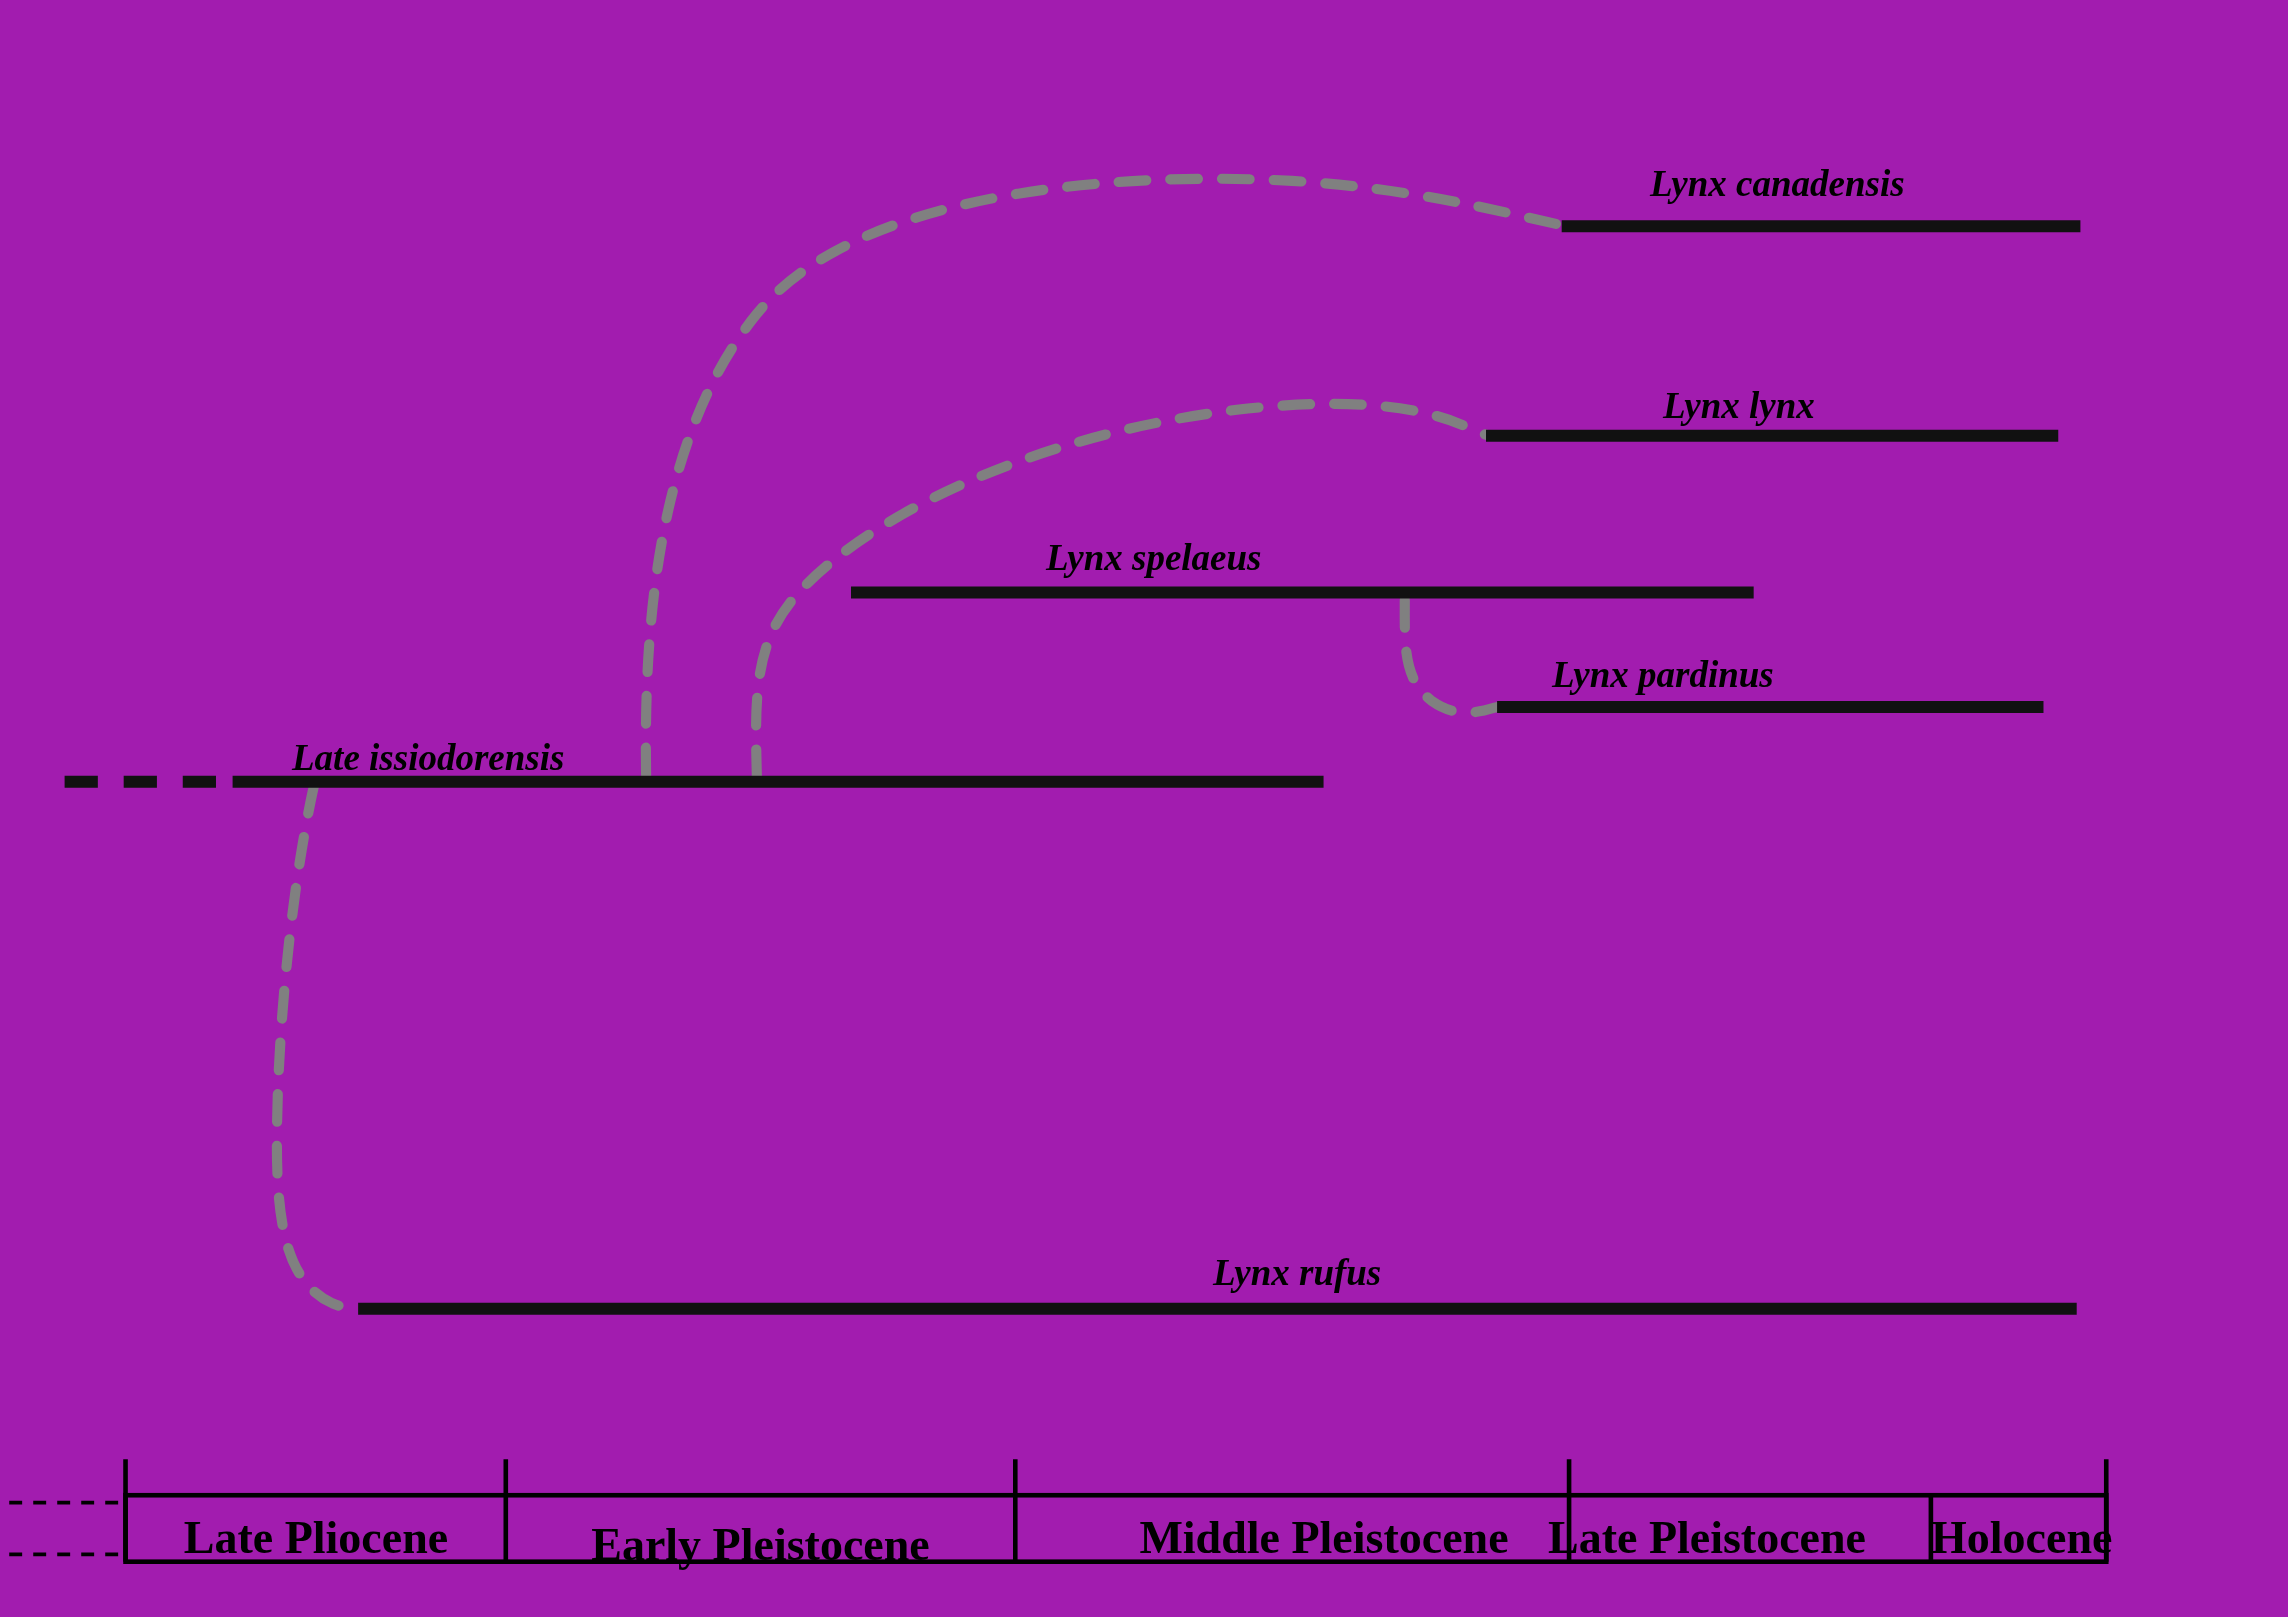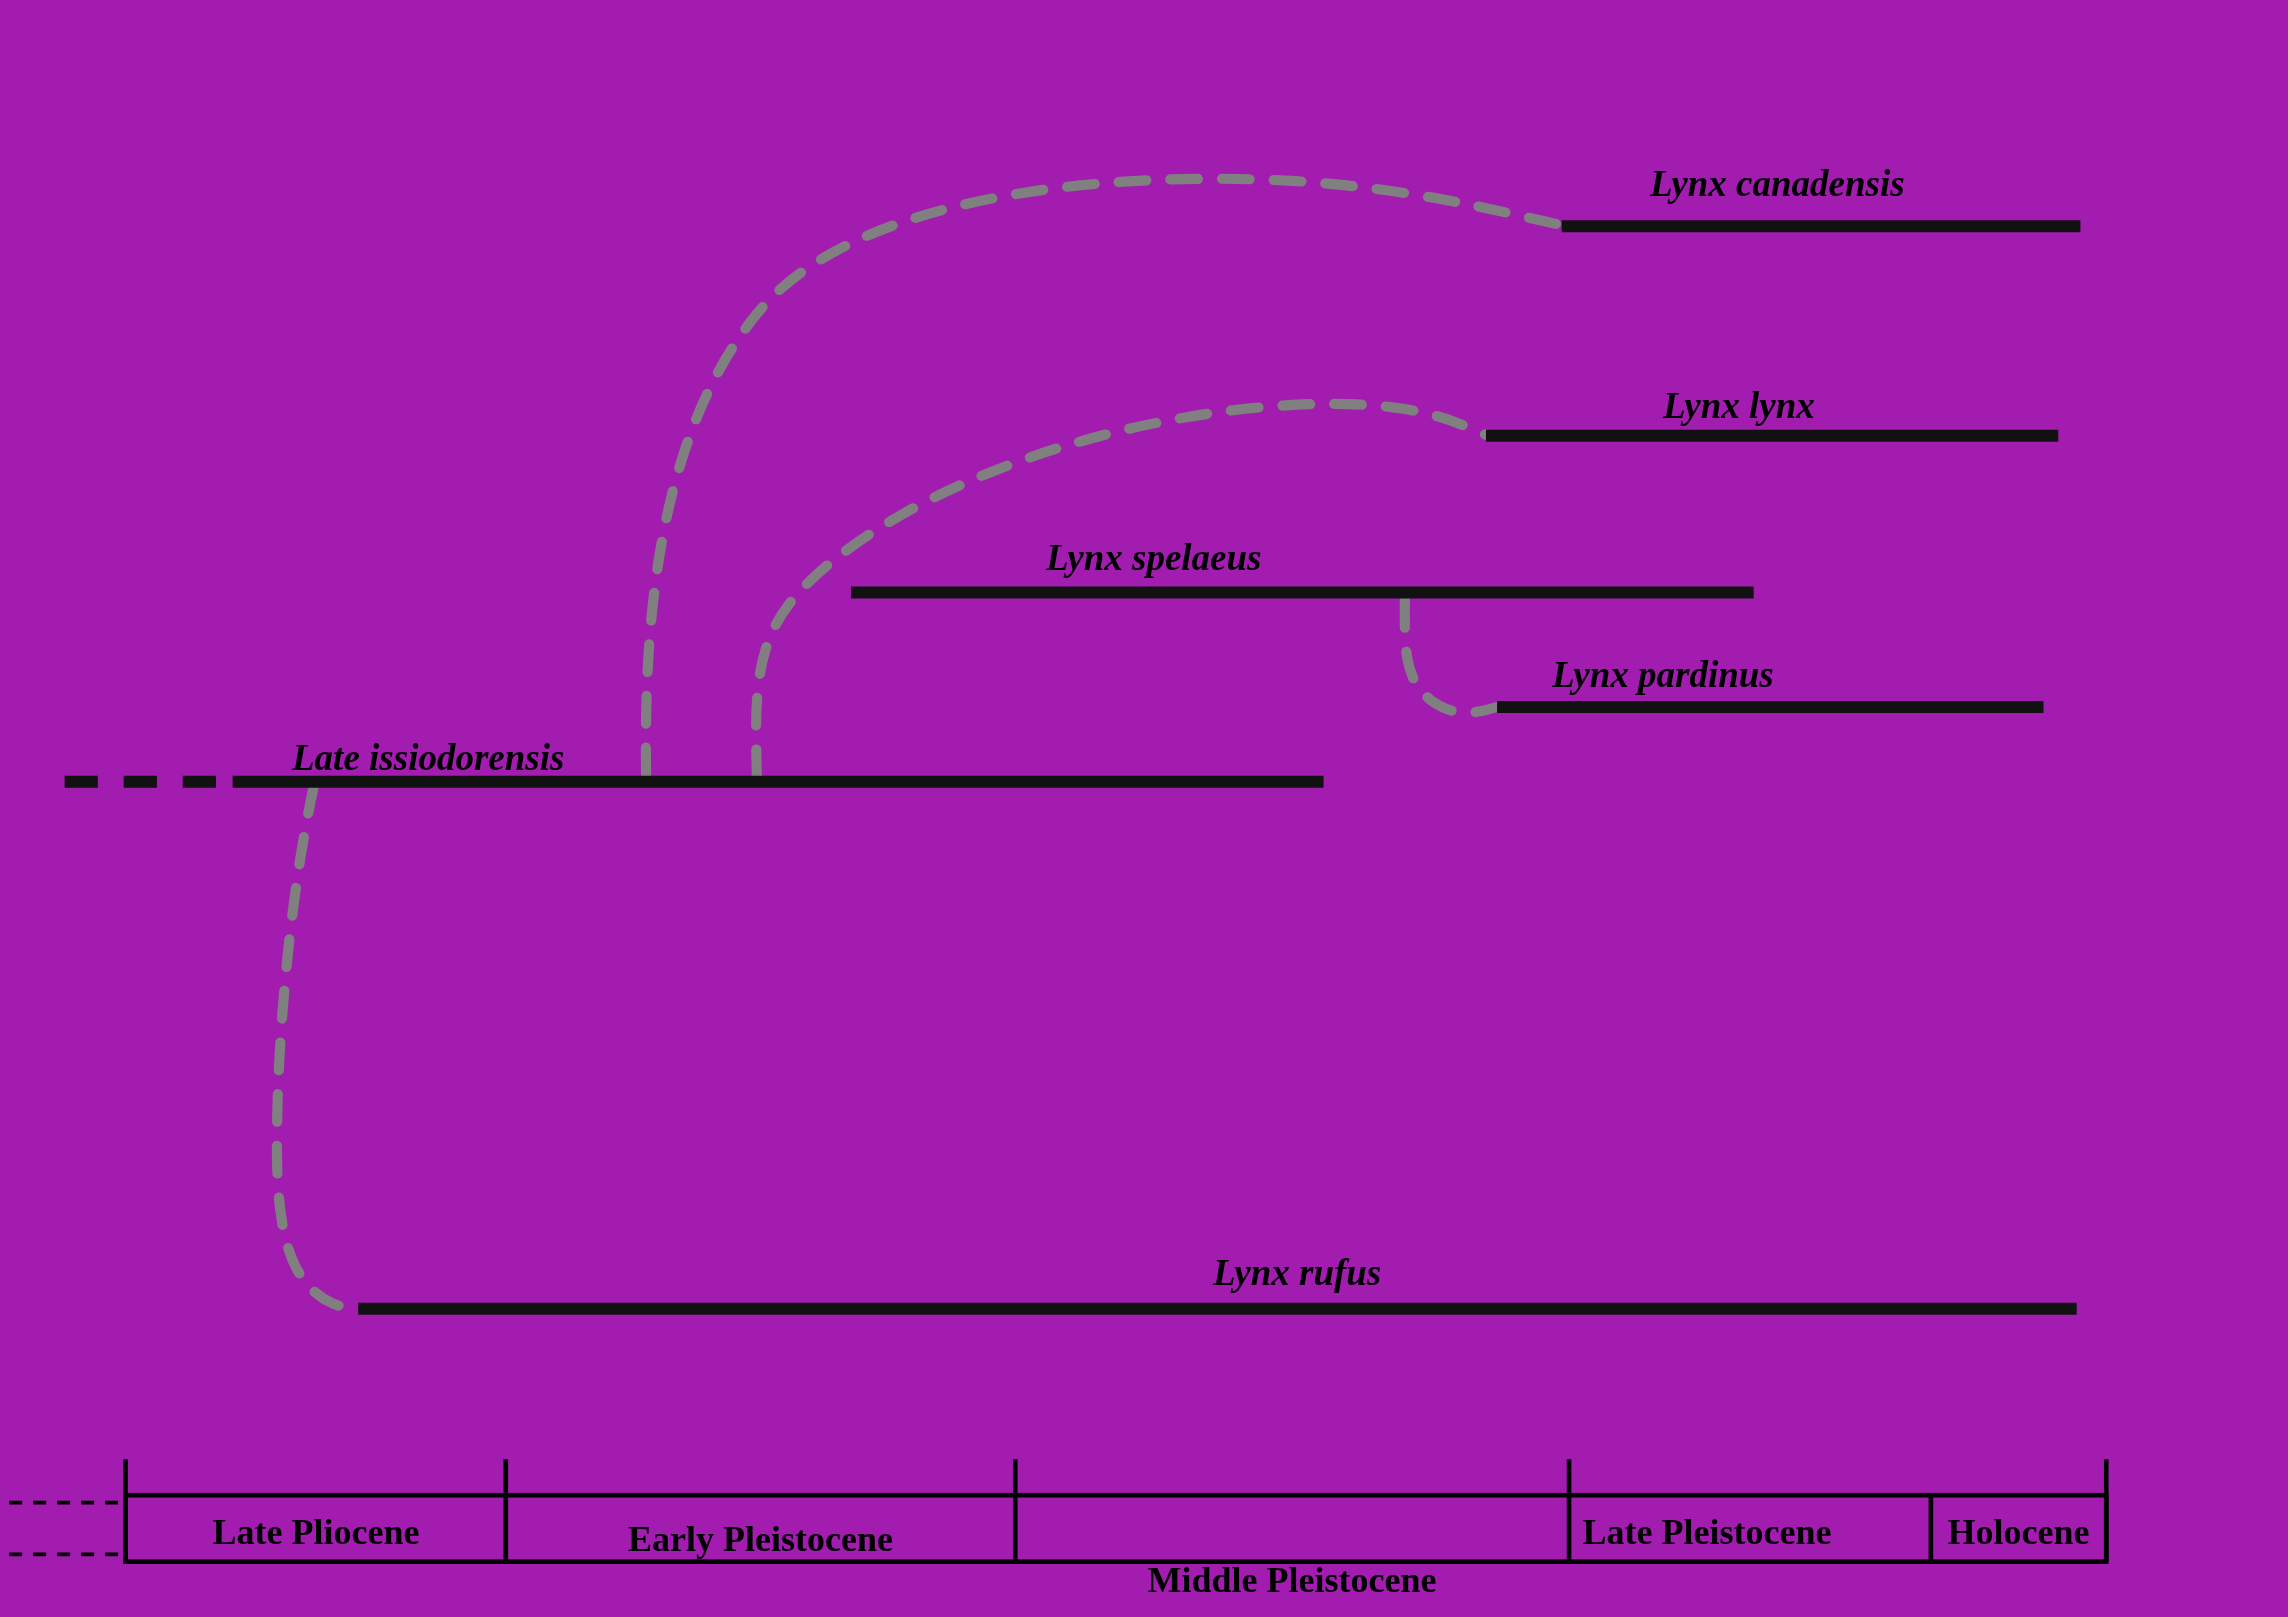--- a/index.html
+++ b/index.html
@@ -28,21 +28,21 @@
     font-style: italic;
     font-weight: bold;
     font-size: 37px;
     color: #000000;
     white-space: nowrap;
   }
   .epoch-label {
     position: absolute;
     font-family: "Liberation Serif", serif;
     font-weight: bold;
-    font-size: 36px;
+    font-size: 46px;
     color: #000000;
     white-space: nowrap;
     text-align: center;
     top: 1511px;
   }
 </style>
 </head>
 <body>
 
 <div id="root">
@@ -87,18 +87,18 @@
 
   <div class="taxon-label" style="left:1650px; top:162px;">Lynx canadensis</div>
   <div class="taxon-label" style="left:1663px; top:384px;">Lynx lynx</div>
   <div class="taxon-label" style="left:1022px; top:536px;margin-left:24px;">Lynx spelaeus</div>
   <div class="taxon-label" style="left:1552px; top:653px;">Lynx pardinus</div>
   <div class="taxon-label" style="left:292px; top:736px;">Late issiodorensis</div>
   <div class="taxon-label" style="left:1213px; top:1251px;">Lynx rufus</div>
 
   <div class="epoch-label" style="left:126px; width:380px;">Late Pliocene</div>
   <div class="epoch-label" style="left:506px; width:509px;margin-top:7px;">Early Pleistocene</div>
-  <div class="epoch-label" style="left:1015px; width:554px;margin-top:48px;">Middle Pleistocene</div>
+  <div class="epoch-label" style="left:1047px; width:554px;">Middle Pleistocene</div>
   <div class="epoch-label" style="left:1526px; width:362px;">Late Pleistocene</div>
   <div class="epoch-label" style="left:1931px; width:175px;">Holocene</div>
 
 </div>
 
 
 </body></html>

